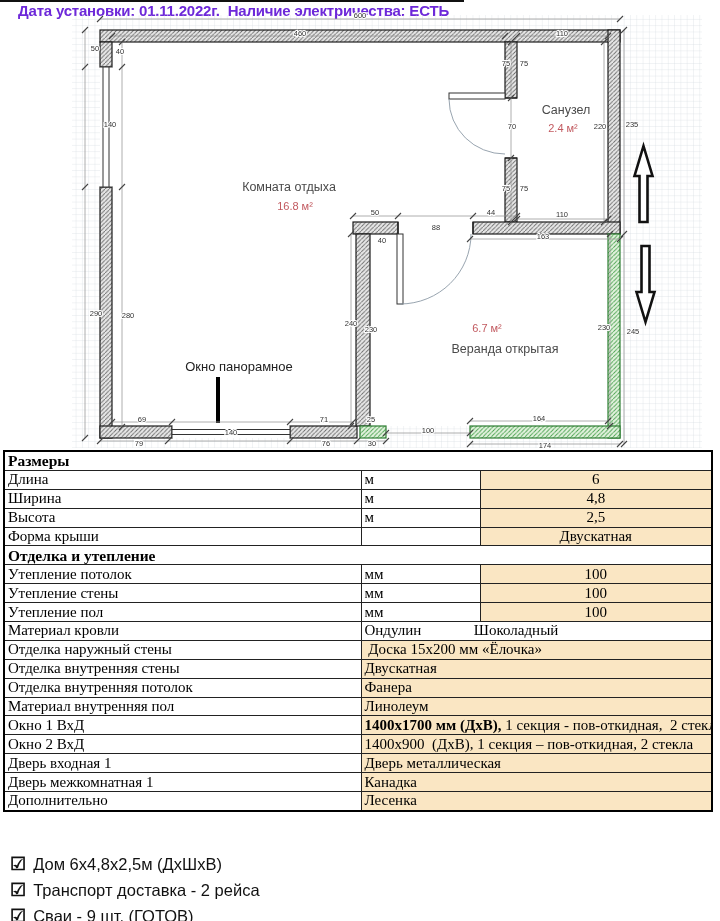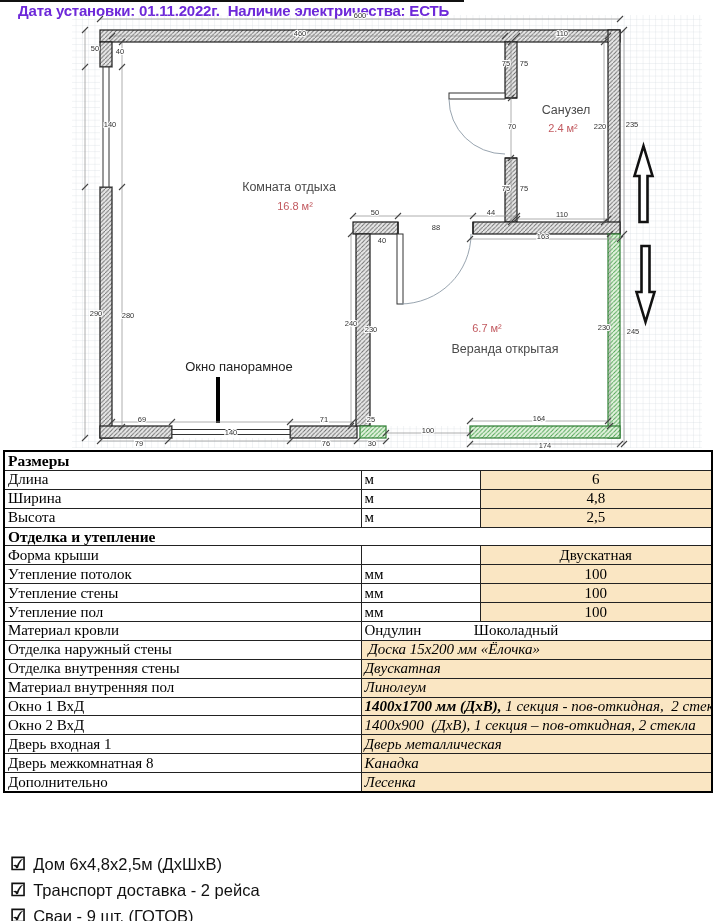--- a/index.html
+++ b/index.html
@@ -26,21 +26,21 @@
   .arrow{fill:#fff;stroke:#111;stroke-width:2.6;}
   #spec{position:absolute;left:3px;top:450px;width:708px;border-collapse:collapse;
         table-layout:fixed;font:15px "Liberation Serif",serif;color:#000;
         border:2px solid #000;}
   #spec td{border:1px solid #222;height:17.9px;line-height:17px;padding:0 3px;
            overflow:hidden;white-space:nowrap;}
   #spec td.section{font-weight:bold;font-size:15.5px;}
   #spec td.unit{background:#fff;}
   #spec td.val{text-align:center;background:var(--cream,#FAE6C3);}
   #spec td.spanval{background:#fff;white-space:pre;}
-  #spec td.spanval.cream{background:var(--cream,#FAE6C3);font-style:italic;}
+  #spec td.spanval.cream{background:var(--cream,#FAE6C3);}
   #checklist{position:absolute;left:10px;top:851px;font:16.5px "Liberation Sans",sans-serif;color:#111;}
   .chk-item{height:26px;display:flex;align-items:center;}
   .chk-box{font-size:18px;margin-right:7px;font-weight:bold;}
 </style>
 </head>
 <body>
 
 <div class="page">
   <div class="topline"></div>
   <div class="header">Дата установки: 01.11.2022г.  Наличие электричества: ЕСТЬ</div>
@@ -195,28 +195,28 @@
           <td class="lbl">Ширина</td>
           <td class="unit">м</td>
           <td class="val">4,8</td>
         </tr>
         <tr>
           <td class="lbl">Высота</td>
           <td class="unit">м</td>
           <td class="val">2,5</td>
         </tr>
         <tr>
-          <td class="section" colspan="3">Отделка и утепление</td>
-        </tr>
-        <tr>
           <td class="lbl">Форма крыши</td>
           <td class="unit"></td>
           <td class="val">Двускатная</td>
         </tr>
         <tr>
+          <td class="section" colspan="3">Отделка и утепление</td>
+        </tr>
+        <tr>
           <td class="lbl">Утепление потолок</td>
           <td class="unit">мм</td>
           <td class="val">100</td>
         </tr>
         <tr>
           <td class="lbl">Утепление стены</td>
           <td class="unit">мм</td>
           <td class="val">100</td>
         </tr>
         <tr>
@@ -230,37 +230,41 @@
         </tr>
         <tr>
           <td class="lbl">Отделка наружный стены</td>
           <td class="spanval cream" colspan="2"> Доска 15х200 мм «Ёлочка»</td>
         </tr>
         <tr>
           <td class="lbl">Отделка внутренняя стены</td>
           <td class="spanval cream" colspan="2">Двускатная</td>
         </tr>
         <tr>
+          <td class="lbl">Отделка внутренняя потолок</td>
+          <td class="spanval cream" colspan="2">Фанера</td>
+        </tr>
+        <tr>
           <td class="lbl">Материал внутренняя пол</td>
           <td class="spanval cream" colspan="2">Линолеум</td>
         </tr>
         <tr>
           <td class="lbl">Окно 1 ВхД</td>
           <td class="spanval cream" colspan="2"><b>1400х1700 мм (ДхВ),</b> 1 секция - пов-откидная,  2 стекла</td>
         </tr>
         <tr>
           <td class="lbl">Окно 2 ВхД</td>
           <td class="spanval cream" colspan="2">1400х900  (ДхВ), 1 секция – пов-откидная, 2 стекла</td>
         </tr>
         <tr>
           <td class="lbl">Дверь входная 1</td>
           <td class="spanval cream" colspan="2">Дверь металлическая</td>
         </tr>
         <tr>
-          <td class="lbl">Дверь межкомнатная 8</td>
+          <td class="lbl">Дверь межкомнатная 1</td>
           <td class="spanval cream" colspan="2">Канадка</td>
         </tr>
         <tr>
           <td class="lbl">Дополнительно</td>
           <td class="spanval cream" colspan="2">Лесенка</td>
         </tr>
       </tbody>
   </table>
 
   <div id="checklist">

